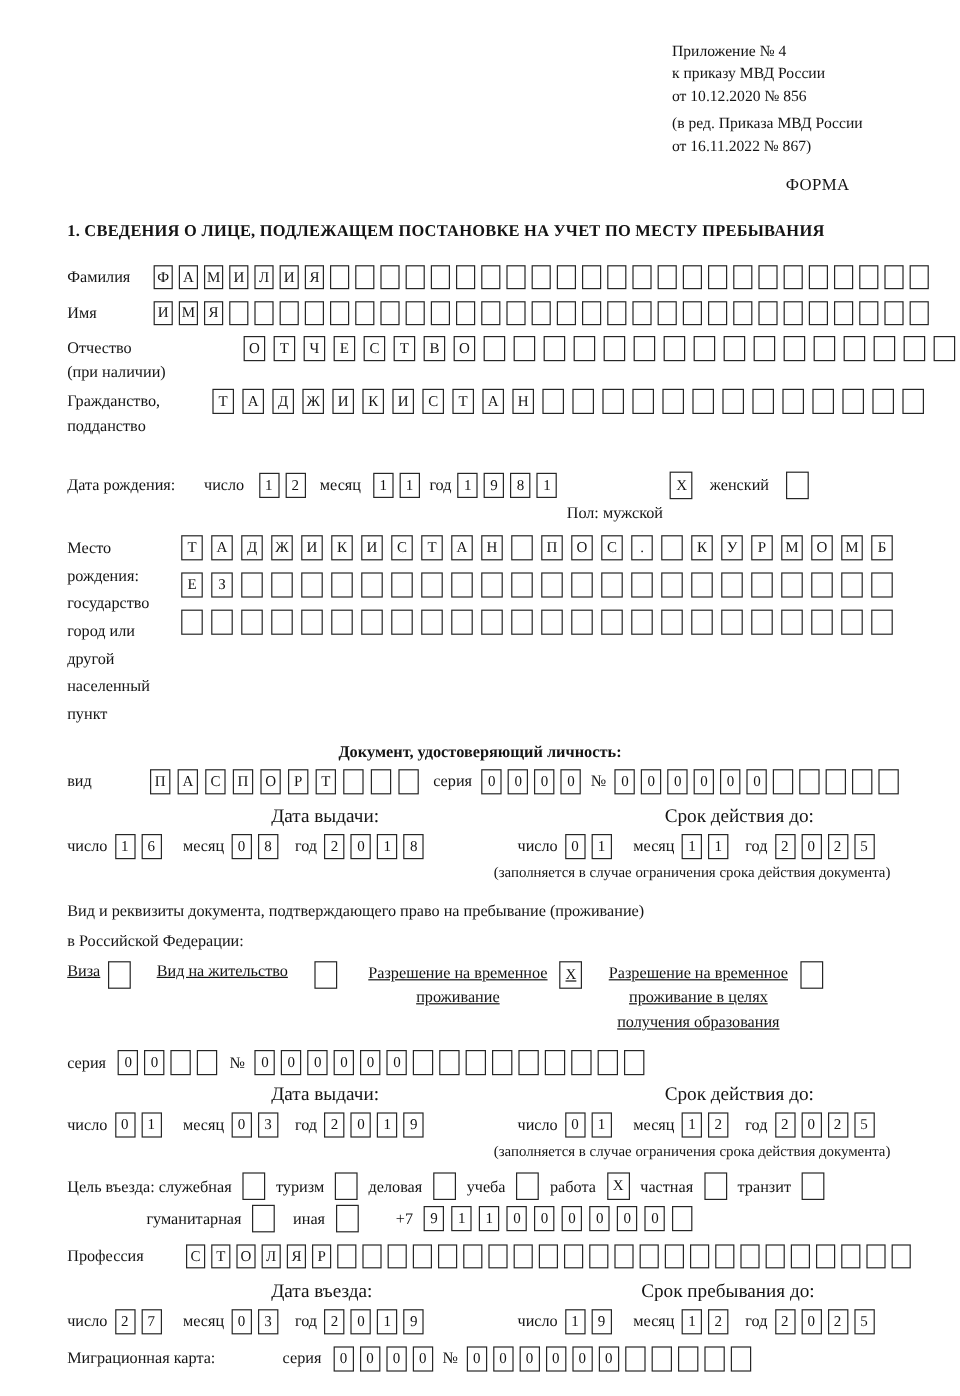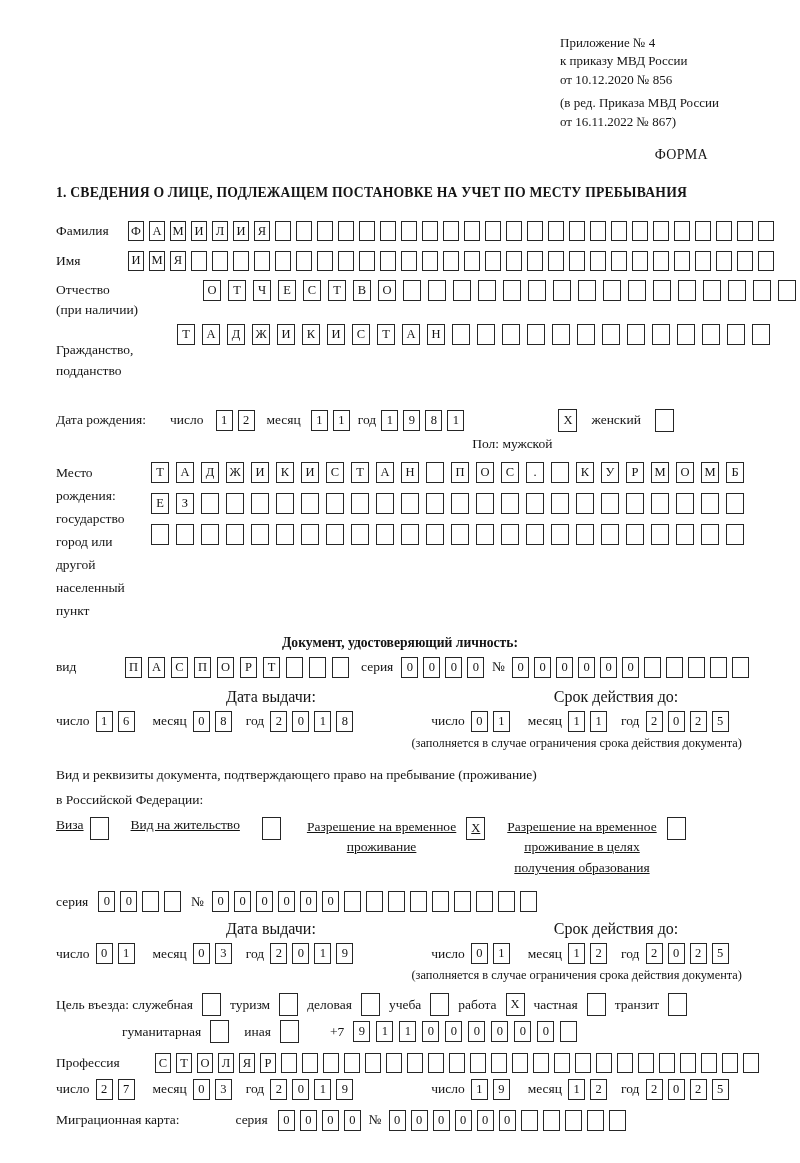--- a/index.html
+++ b/index.html
@@ -22,21 +22,21 @@
   .lab{font-size:13.5px;line-height:1.5;flex:0 0 auto;}
   .lab2{font-size:13.5px;line-height:1.7;}
   .boxes{display:flex;flex:0 0 auto;}
   .bx{flex:0 0 auto;width:16px;height:20px;border:1.5px solid #262626;box-sizing:border-box;
       display:flex;align-items:center;justify-content:center;font-size:12.5px;background:#fff;}
   .g21{gap:5px;}
   .g25{gap:7px;} .g25 .bx{width:18px;height:21px;}
   .gd{gap:5px;}  .gd .bx{width:17px;height:21px;}
   .gp{gap:6px;}  .gp .bx{width:17px;height:21px;}
   .cbx .bx{width:19px;height:23px;}
-  .w72{width:72px;} .w147{width:147px;} .w121{width:121px;margin-top:16px;} .w144{width:144px;}
+  .w72{width:72px;} .w147{width:147px;} .w121{width:121px;} .w144{width:144px;}
   .w100{width:100px;} .w69{width:69px;} .w99{width:99px;}
 
   .stack{display:flex;flex-direction:column;gap:10px;}
   .center-b{font-weight:bold;text-align:center;font-size:13.6px;margin-top:12px;}
 
   .dhrow{display:flex;font-size:16px;margin-top:10px;}
   .dh1{margin-left:170px;} .dh2{margin-left:238px;}
   .dgrow{display:flex;align-items:center;margin-top:5px;font-size:13.5px;}
   .dg{display:flex;align-items:center;gap:6px;}
   .dg .ml{margin-left:12px;} .dg .mlg{margin-left:8px;}
@@ -603,20 +603,24 @@
         <span class="bx"></span>
         <span class="bx"></span>
         <span class="bx"></span>
         <span class="bx"></span>
         <span class="bx"></span>
         <span class="bx"></span>
         <span class="bx"></span>
       </span>
   </div>
 
+  <div class="dhrow" style="margin-top:10px;">
+    <span class="dh1">Дата въезда:</span>
+    <span class="dh2" style="margin-left:224px;">Срок пребывания до:</span>
+  </div>
   <div class="dgrow">
     <span class="dg">
       <span>число</span>
       <span class="boxes gd">
           <span class="bx">2</span>
           <span class="bx">7</span>
         </span>
       <span class="ml">месяц</span>
       <span class="boxes gd">
           <span class="bx">0</span>

